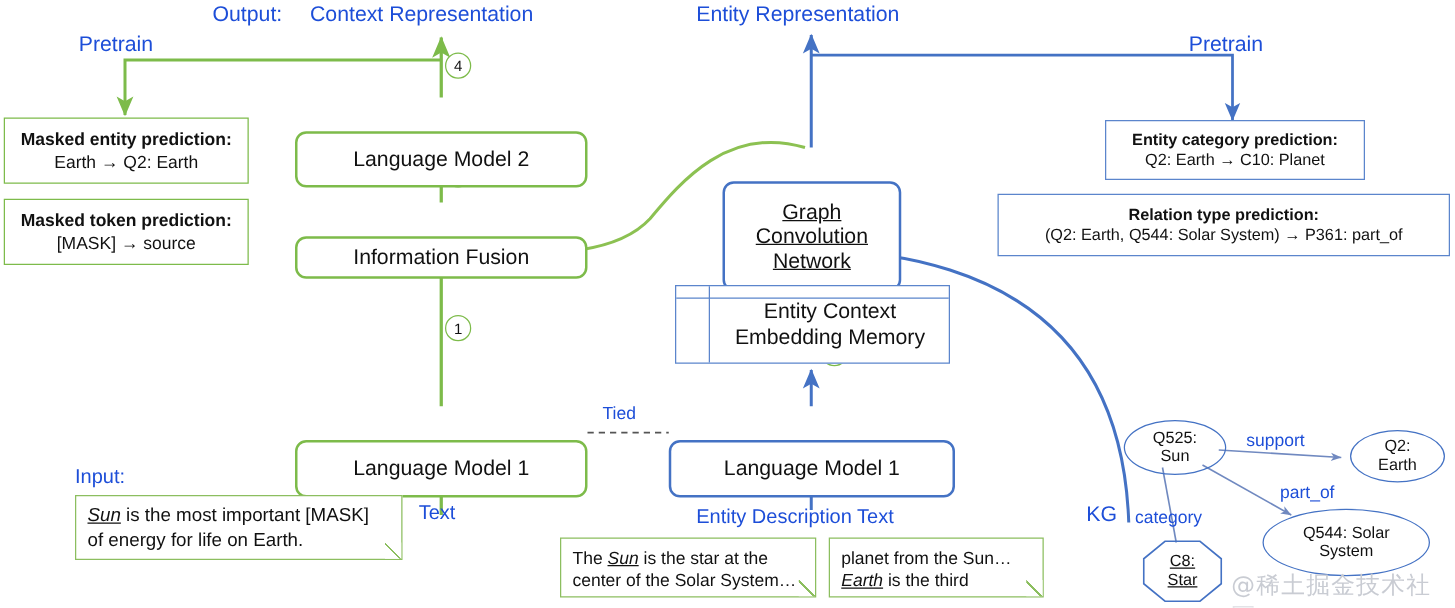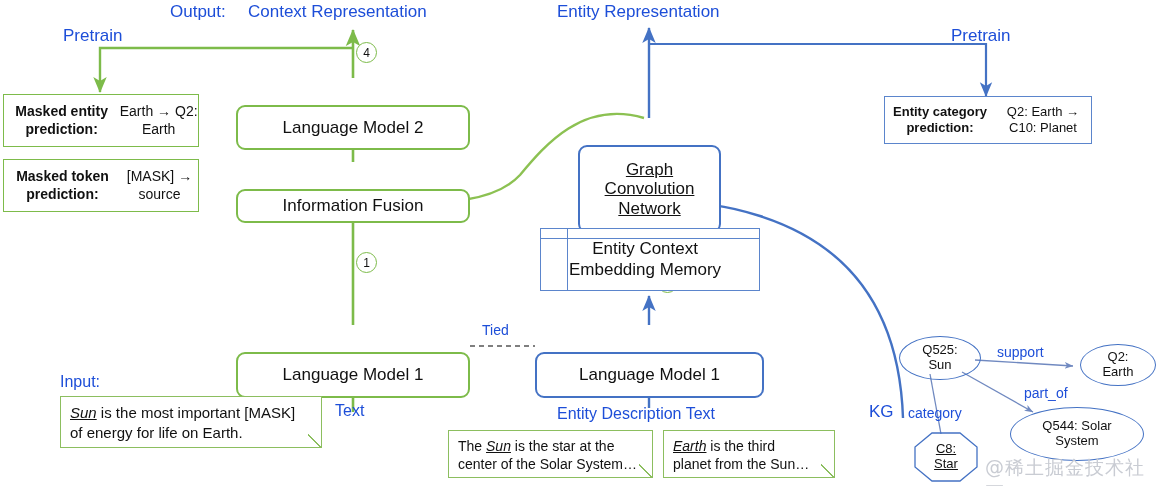--- a/index.html
+++ b/index.html
@@ -17,39 +17,39 @@
 
   
   .rbox{position:absolute;box-sizing:border-box;border-radius:9px;background:#fff;
         display:flex;align-items:center;justify-content:center;text-align:center;
         line-height:1.15;margin-top:27px;}
   .rbox.green{border:2px solid #7DBB4A;}
   .rbox.blue{border:2px solid #4472C4;}
 
   
   .pbox{position:absolute;box-sizing:border-box;background:#fff;
-        display:flex;align-items:center;justify-content:flex-end;
+        display:flex;flex-direction:column;align-items:center;justify-content:center;
         text-align:center;line-height:1.25;}
   .pbox.green{border:1.5px solid #7DBB4A;}
   .pbox.blue{border:1.5px solid #5B85CC;}
   .pbox .hd{font-weight:bold;}
 
   
   .note{position:absolute;box-sizing:border-box;border:1.5px solid #8CBE5F;background:#fff;
         padding:6px 8px 6px 9px;line-height:1.30;}
   .note .fold{position:absolute;right:0;bottom:0;width:13px;height:13px;
         background:linear-gradient(225deg,#ffffff 0 49%,#8CBE5F 49% 57%,#ffffff 57% 100%);}
   .u{text-decoration:underline;font-style:italic;}
 
   
   .mem{position:absolute;box-sizing:border-box;border:1.5px solid #5B85CC;background:#fff;}
   .mem .colsep{position:absolute;top:0;bottom:0;width:0;border-left:1.5px solid #5B85CC;}
   .mem .rowsep{position:absolute;left:0;right:0;height:0;border-top:1.5px solid #5B85CC;}
   .mem .memtxt{position:absolute;left:28px;right:0;top:0;bottom:0;display:flex;
-        align-items:center;text-align:center;line-height:1.18;}
+        align-items:center;justify-content:center;text-align:center;line-height:1.18;}
 
   
   .step{position:absolute;width:19px;height:19px;border-radius:50%;
         display:flex;align-items:center;justify-content:center;
         font-size:12px;background:#fff;}
   .step.green{border:1.4px solid #7DBB4A;}
   .step.blue{border:1.4px solid #7DBB4A;}
 
   
   .ell{position:absolute;box-sizing:border-box;border:1.3px solid #4472C4;border-radius:50%;
@@ -191,32 +191,36 @@
 
   <div class="note t14" style="left:448px;top:430px;width:205px;height:48px;">
     <div>
       <span>The </span><span class="u">Sun</span><span> is the star at the</span>
     </div>
     <div>center of the Solar System…</div>
     <span class="fold"></span>
   </div>
 
   <div class="note t14" style="left:663px;top:430px;width:172px;height:48px;">
+    <div>planet from the Sun…</div>
     <div>
       <span class="u">Earth</span><span> is the third</span>
     </div>
-    <div>planet from the Sun…</div>
     <span class="fold"></span>
   </div>
 
   <div class="pbox blue" style="left:884px;top:96px;width:208px;height:48px;">
     <span class="hd t13">Entity category prediction:</span>
     <span class="t13">Q2: Earth  →   C10: Planet</span>
   </div>
 
+  <div class="pbox blue" style="left:798px;top:155px;width:362px;height:50px;">
+    <span class="hd t13">Relation type prediction:</span>
+    <span class="t13">(Q2: Earth, Q544: Solar System)  →  P361: part_of</span>
+  </div>
 
   <div class="lbl t17" style="left:869px;top:402px;">KG</div>
 
   <div class="ell t13" style="left:899px;top:336px;width:82px;height:44px;flex-direction:column;">
     <span>Q525:</span>
     <span>Sun</span>
   </div>
 
   <div class="ell t13" style="left:1080px;top:344px;width:76px;height:42px;flex-direction:column;">
     <span>Q2:</span>

